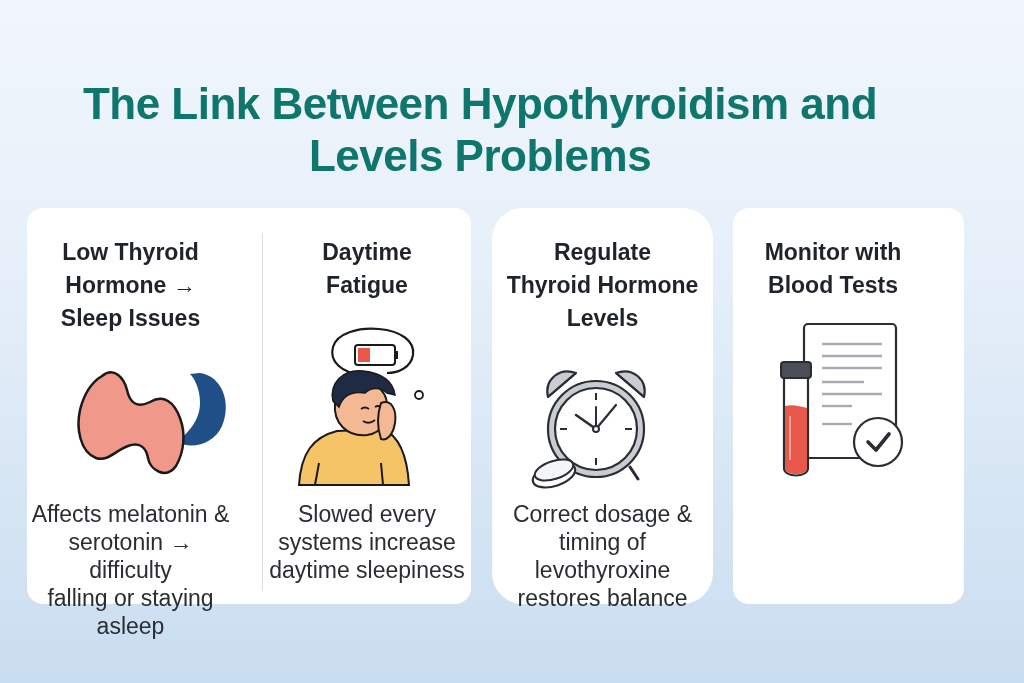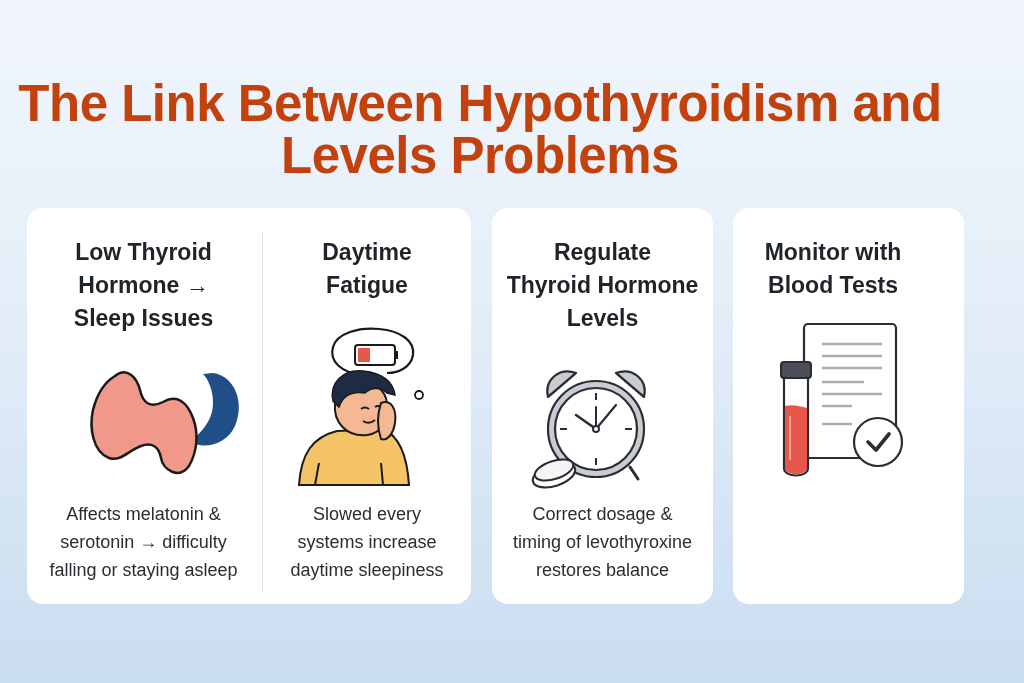--- a/index.html
+++ b/index.html
@@ -7,35 +7,35 @@
   body {
     font-family: "Liberation Sans", "DejaVu Sans", sans-serif;
     background: linear-gradient(180deg, #f1f6fc 0%, #e6eff9 40%, #c9ddf0 100%);
     position: relative;
   }
   .title {
     position: absolute;
     left: 0; top: 78px;
     width: 960px;
     text-align: center;
-    color: #c2410c;
+    color: #0f766e;
     font-weight: bold;
-    font-size: 51px;
+    font-size: 44px;
     line-height: 52px;
     letter-spacing: -0.5px;
   }
   .card {
     position: absolute;
     background: #ffffff;
     border-radius: 16px;
     top: 208px;
     height: 396px;
   }
   #card1 { left: 27px; width: 444px; }
-  #card2 { left: 492px; width: 221px; }
+  #card2 { left: 492px; width: 221px; border-radius: 31px; }
   #card3 { left: 733px; width: 231px; }
   .divider {
     position: absolute;
     left: 235px; top: 25px;
     width: 1px; height: 358px;
     background: #dcdfe3;
   }
   .col {
     position: absolute;
     top: 0; height: 100%;
@@ -48,37 +48,37 @@
     font-weight: bold;
     font-size: 23px;
     line-height: 33px;
     color: #1f232a;
     white-space: pre-line;
   }
   .desc {
     position: absolute;
     top: 292px; left: 0; right: 0;
     text-align: center;
-    font-size: 18px;
+    font-size: 23px;
     line-height: 28px;
     color: #2a2d33;
     white-space: pre-line;
   }
   .illus { position: absolute; }
 </style>
 </head>
 <body>
 
 <div class="title">
   <div>The Link Between Hypothyroidism and</div>
   <div>Levels Problems</div>
 </div>
 
 <div class="card" id="card1">
-  <div class="col" style="left:13px;width:207px;padding-left:24px;">
+  <div class="col" style="left:0;width:207px;padding-left:24px;">
     <div class="heading">Low Thyroid
 Hormone →
 Sleep Issues</div>
     <svg class="illus" style="left:45px;top:150px;" width="160" height="120" viewBox="0 0 160 120">
       <path d="M128 15 C150 18 160 45 150 68 C142 86 120 92 105 84 C112 78 128 65 128 45 C128 30 122 20 118 16 Z" fill="#1f4f86"></path>
       <path d="M30 18 C42 8 52 20 55 32 C58 46 66 50 78 44 C92 36 102 44 108 60 C114 76 112 94 104 108 C94 122 78 112 76 100 C74 88 66 84 56 88 C44 92 36 104 24 100 C8 94 4 70 8 52 C12 36 20 24 30 18 Z" fill="#f0998a" stroke="#1a1a1a" stroke-width="2.5"></path>
     </svg>
     <div class="desc">Affects melatonin &amp;
 serotonin → difficulty
 falling or staying asleep</div>

